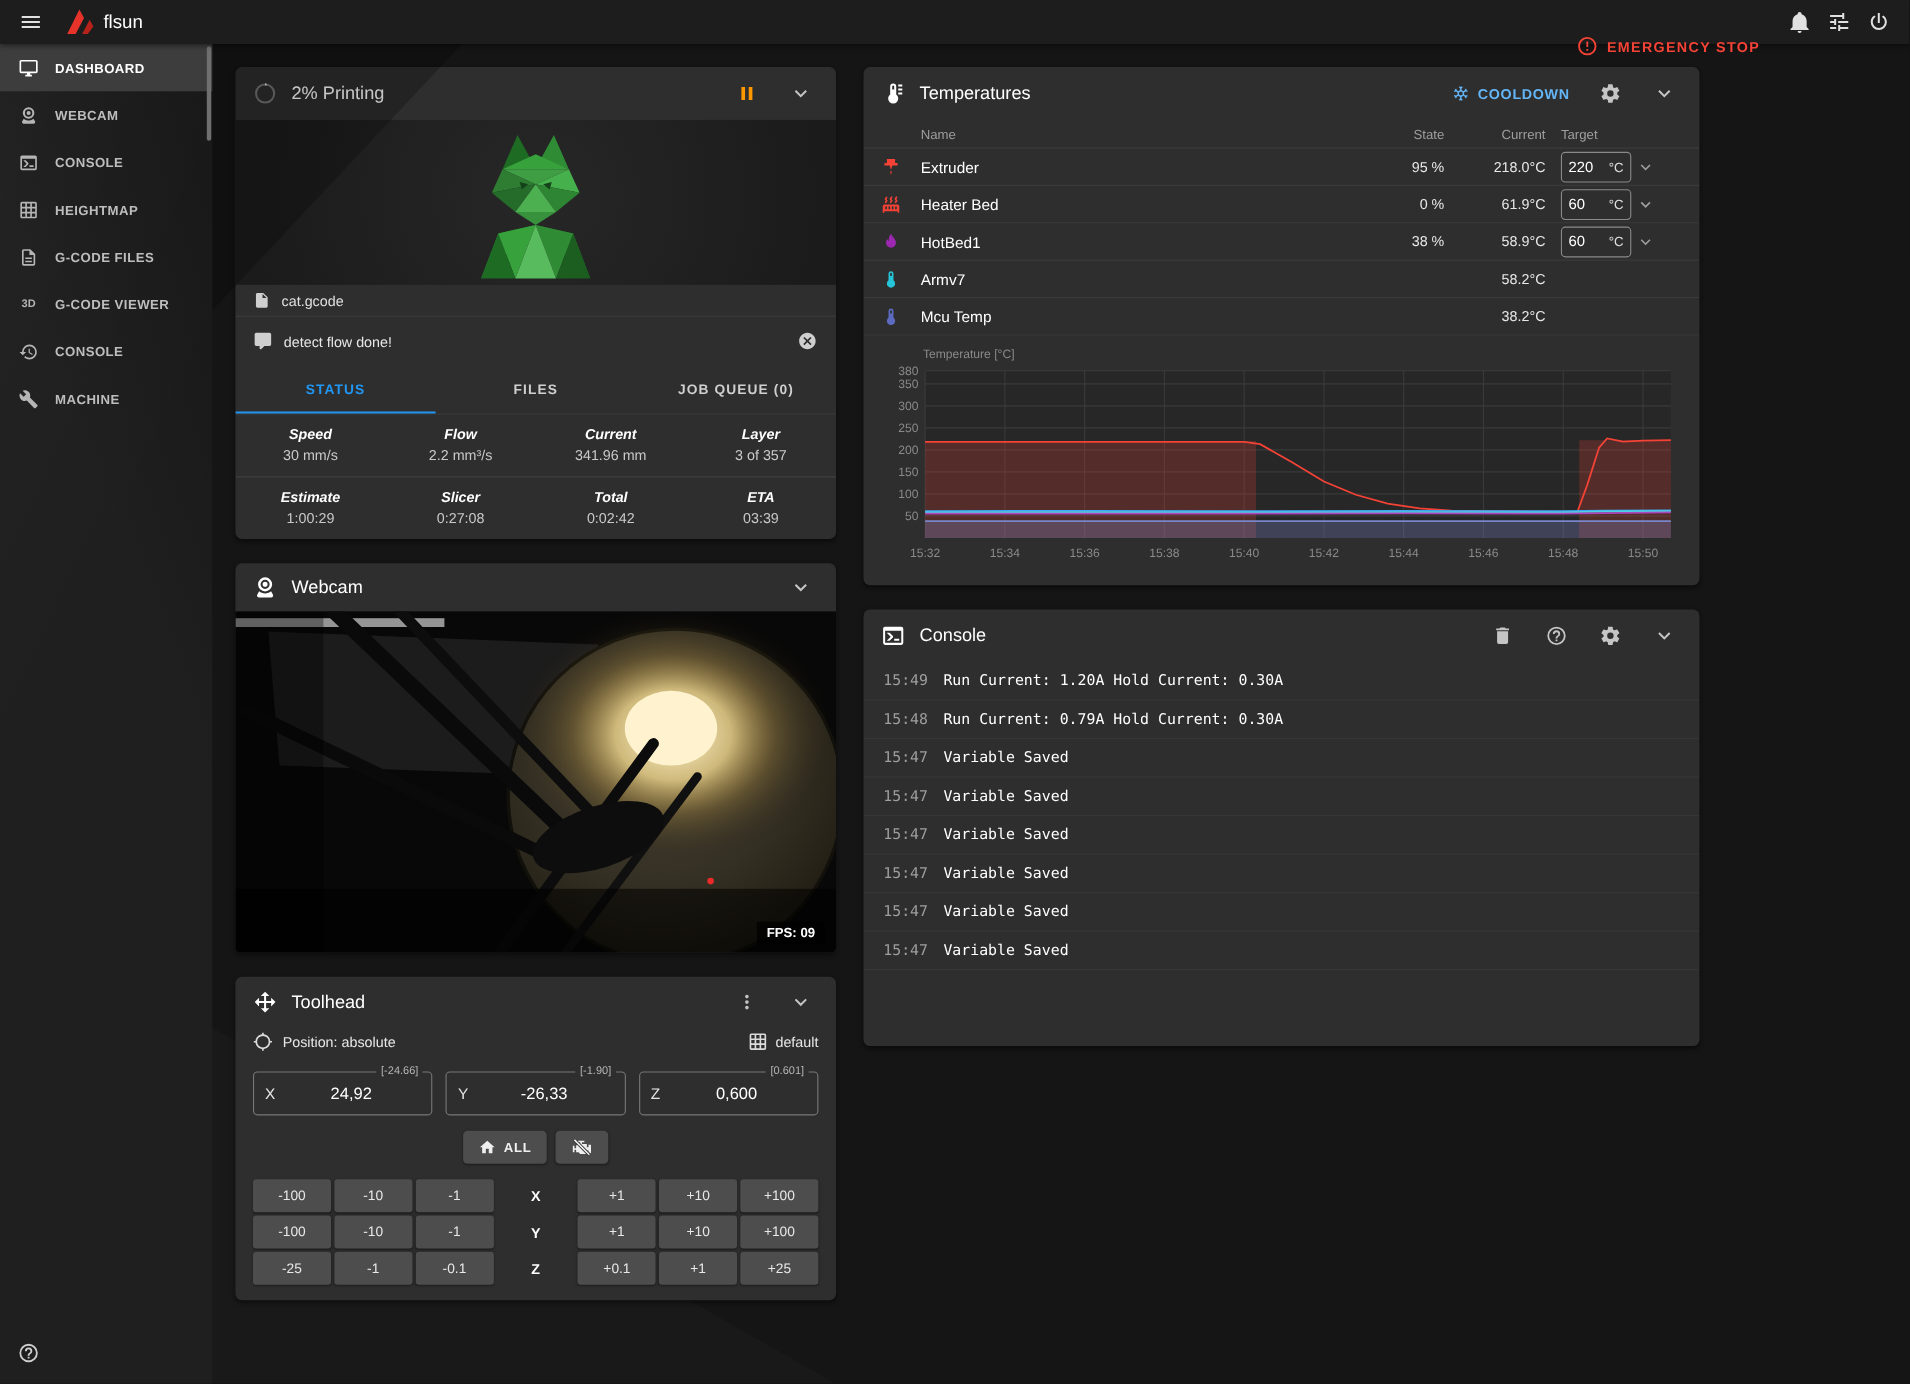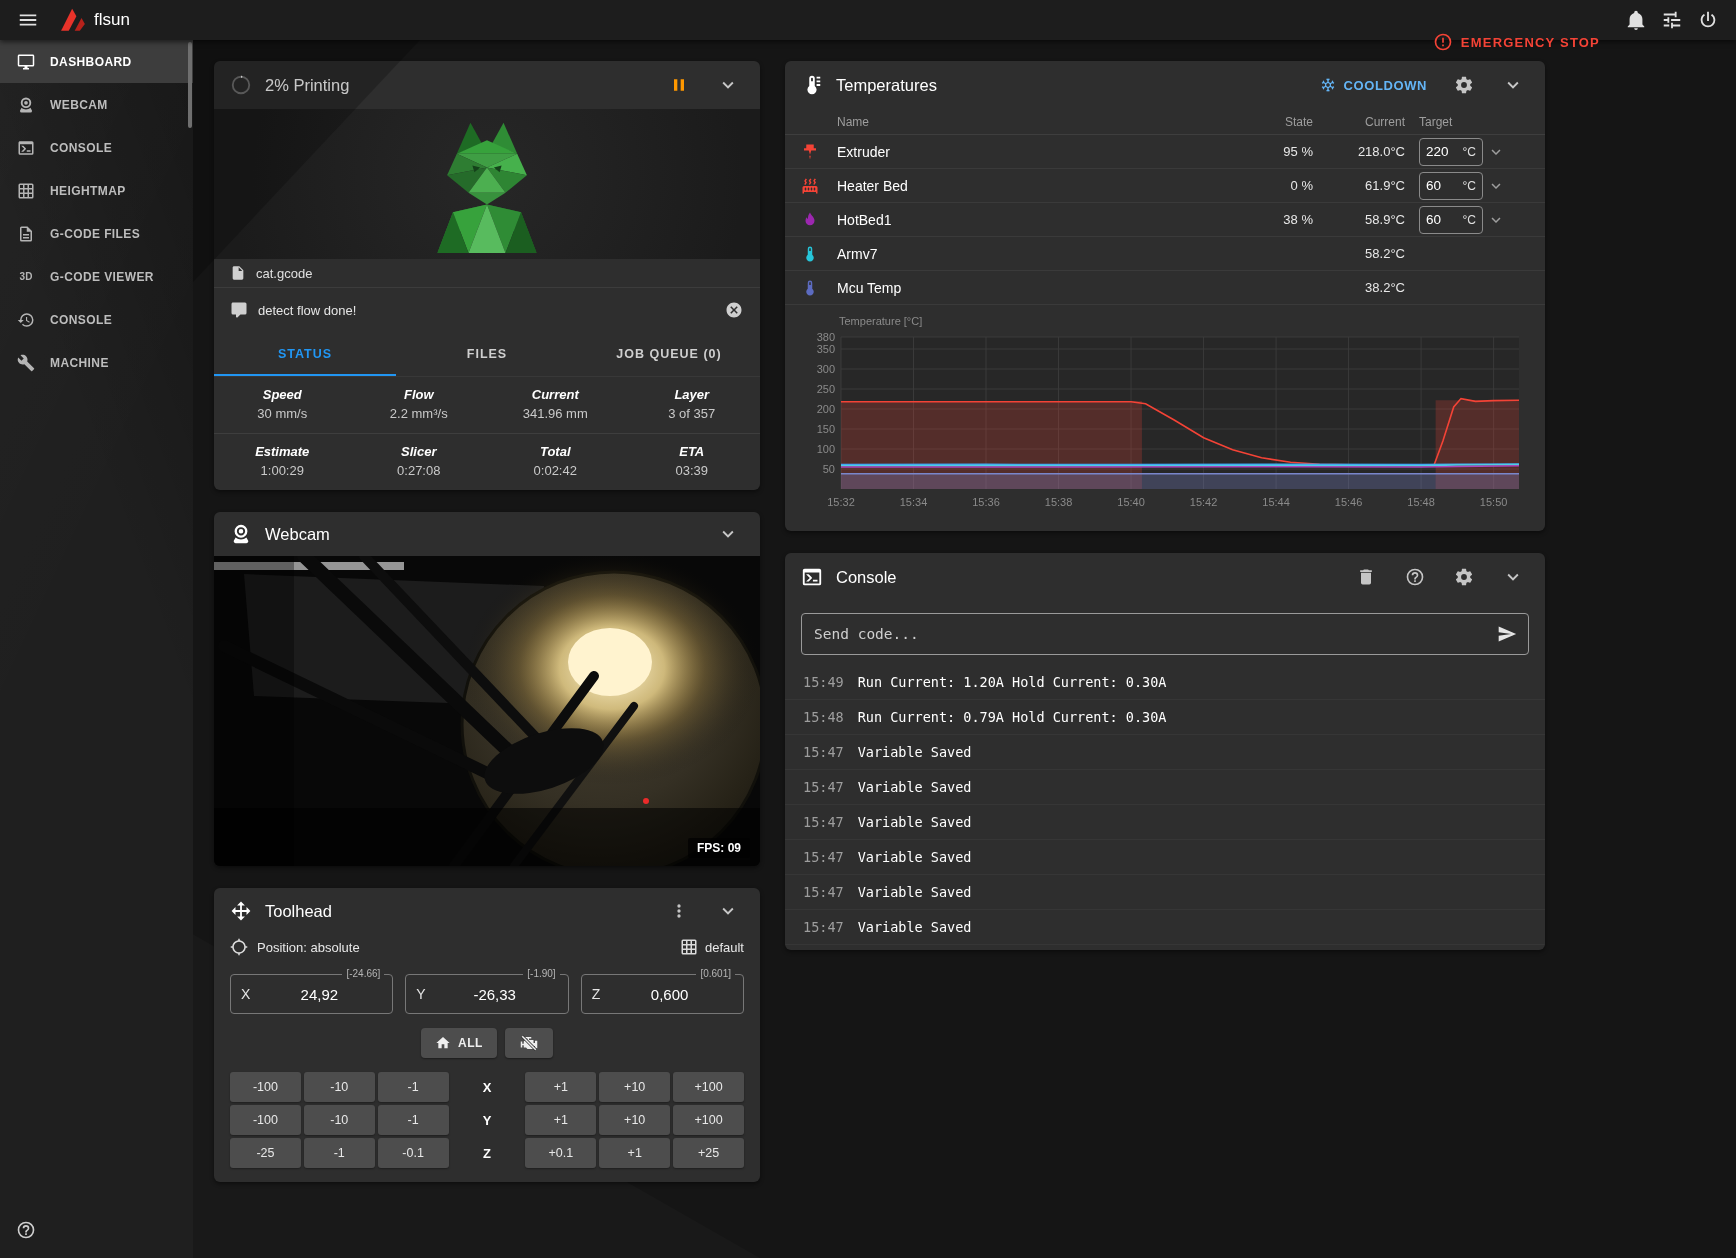--- a/index.html
+++ b/index.html
@@ -761,30 +761,20 @@
             </span>
           </button>
         <button class="icon-btn chev">
             <span class="icn">
               <svg viewBox="0 0 24 24">
                 <path d="M7.41,8.58L12,13.17L16.59,8.58L18,10L12,16L6,10L7.41,8.58Z"></path>
               </svg>
             </span>
           </button>
       </div>
-      <div class="send-wrap">
-        <input type="text" placeholder="Send code..." style="">
-        <button class="icon-btn send-btn">
-            <span class="icn s20">
-              <svg viewBox="0 0 24 24">
-                <path d="M2,21L23,12L2,3V10L17,12L2,14V21Z"></path>
-              </svg>
-            </span>
-          </button>
-      </div>
       <div id="console-log">
           <div class="console-entry">
             <span class="ce-time">15:49</span>
             <span class="ce-text">Run Current: 1.20A Hold Current: 0.30A</span>
           </div>
           <div class="console-entry">
             <span class="ce-time">15:48</span>
             <span class="ce-text">Run Current: 0.79A Hold Current: 0.30A</span>
           </div>
           <div class="console-entry">

